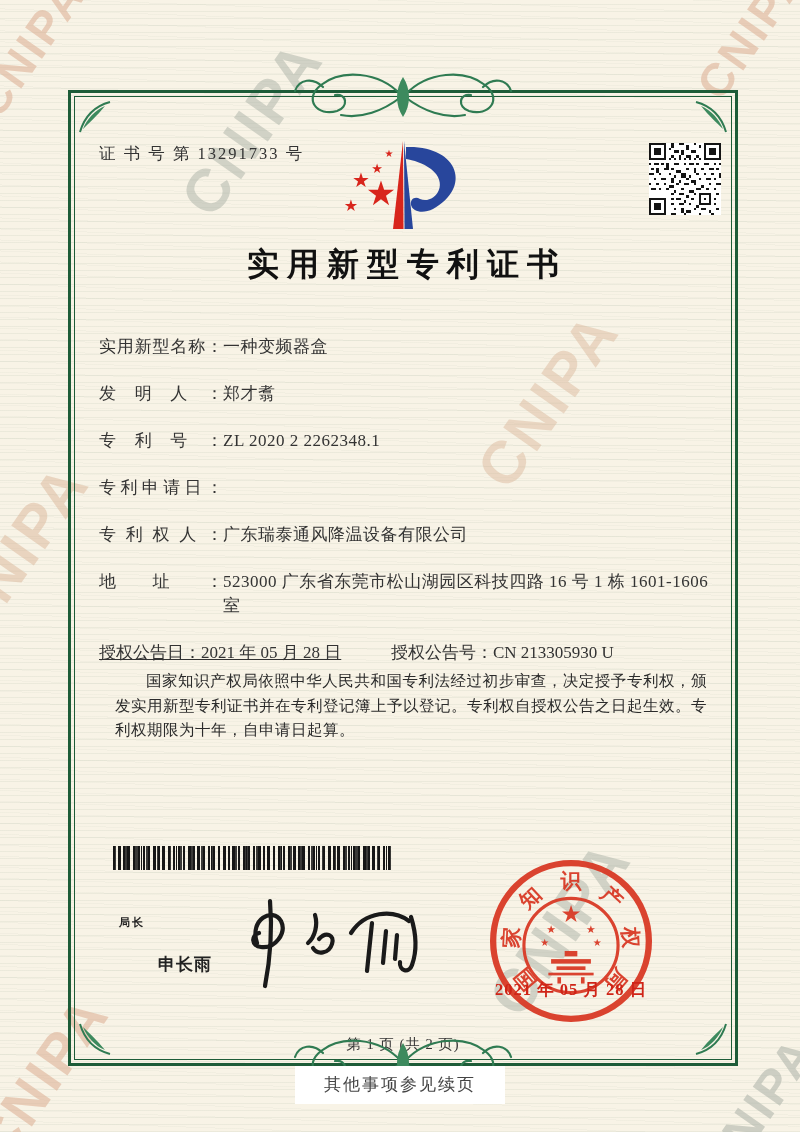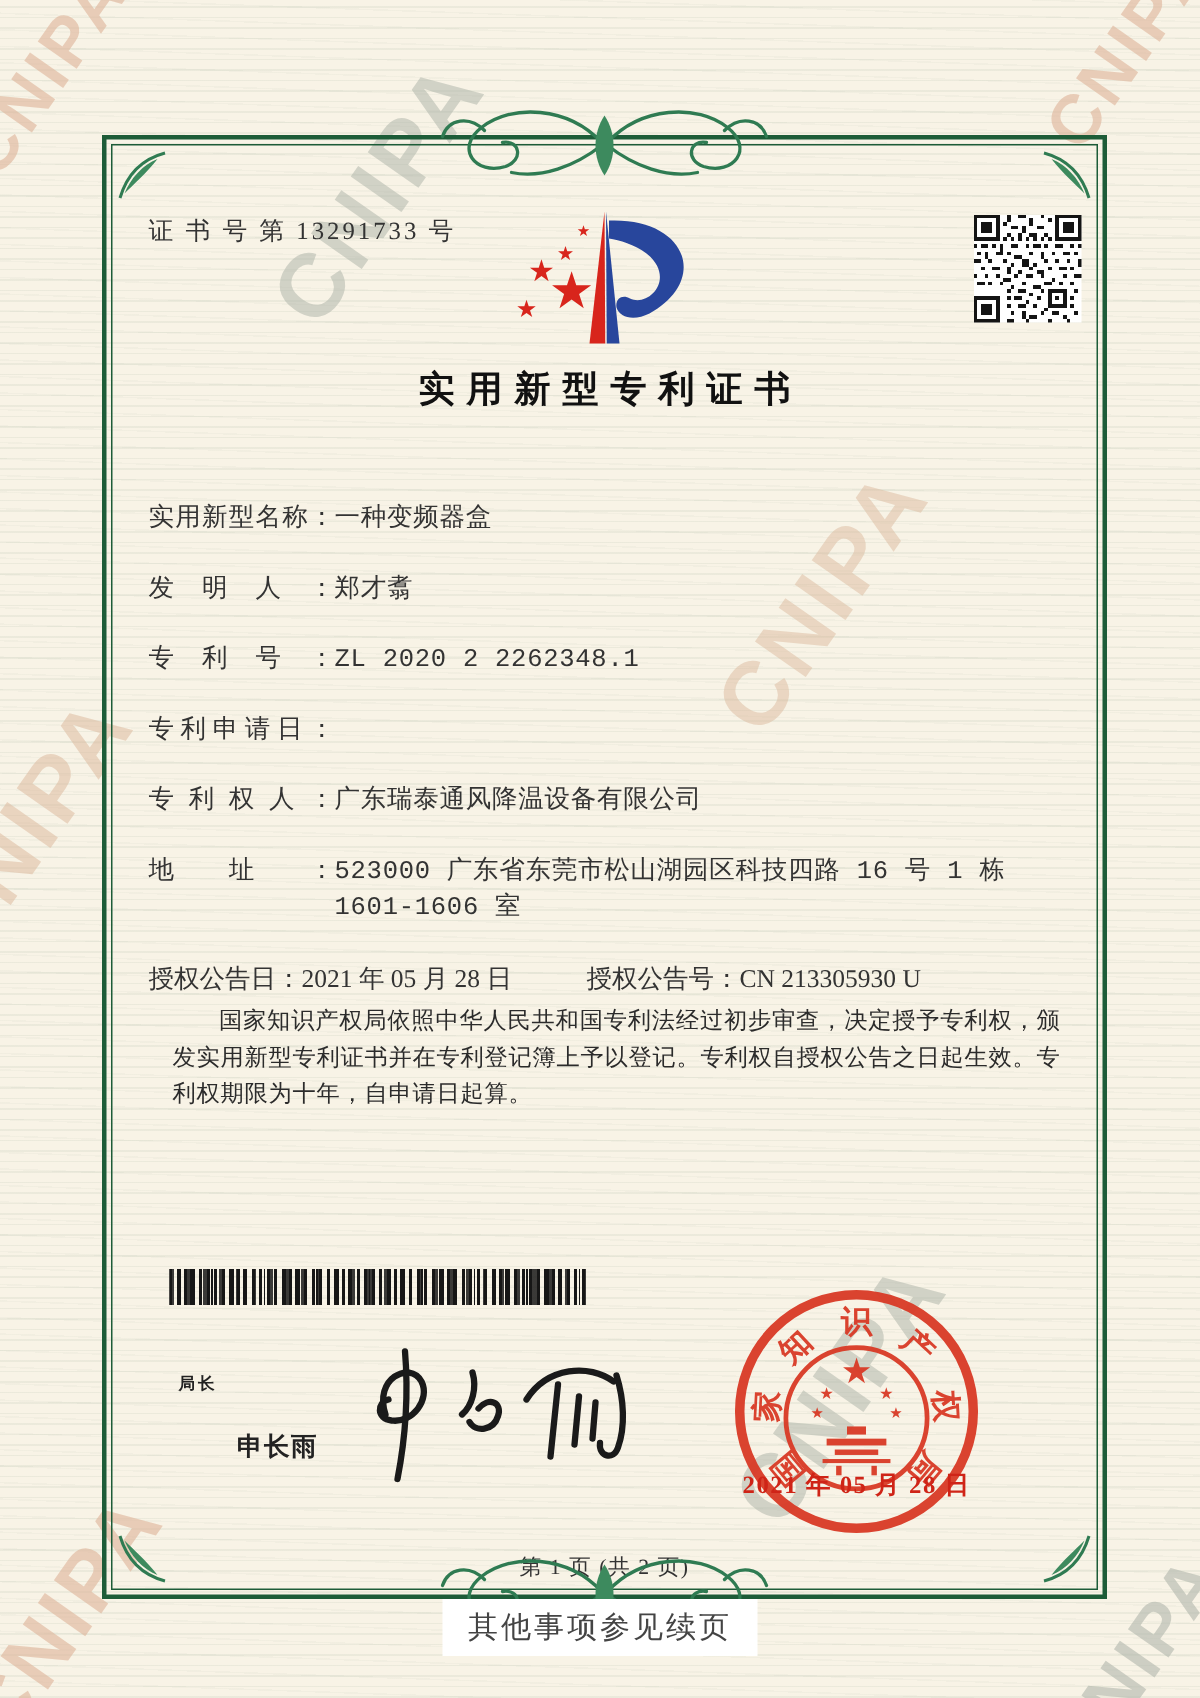--- a/index.html
+++ b/index.html
@@ -32,48 +32,48 @@
   .curl.tl{left:6px;top:6px;}
   .curl.tr{right:6px;top:6px;transform:scaleX(-1);}
   .curl.bl{left:6px;bottom:6px;transform:scaleY(-1);}
   .curl.br{right:6px;bottom:6px;transform:scale(-1,-1);}
   
   .content{position:absolute;inset:0;z-index:2;color:#2e2e2e;padding-left:28px;}
   .cert-no{position:absolute;left:28px;top:50px;font-size:16.5px;letter-spacing:2px;color:#333;}
   .logo{position:absolute;left:262px;top:34px;}
   .qr{position:absolute;left:578px;top:50px;}
   .doc-title{position:absolute;left:0;right:0;top:150px;text-align:center;
-             font-size:24px;font-weight:bold;letter-spacing:8px;text-indent:8px;color:#111;}
+             font-size:32px;font-weight:bold;letter-spacing:8px;text-indent:8px;color:#111;}
   .fields{position:absolute;left:28px;right:26px;top:242px;font-size:17px;color:#333;}
-  .frow{display:flex;align-items:flex-start;margin-bottom:23px;line-height:24px;font-family:Liberation Mono, monospace;}
+  .frow{display:flex;align-items:flex-start;margin-bottom:23px;line-height:24px;}
   .flabel{display:inline-block;width:124px;text-align:justify;text-align-last:justify;
           flex:0 0 124px;}
   .fvalue{flex:1;letter-spacing:0.5px;}
-  .grant-row{display:flex;line-height:24px;}
+  .grant-row{display:flex;line-height:24px;text-decoration:underline;}
   .grant-pair2{position:absolute;left:292px;display:flex;}
   .paras{position:absolute;left:44px;right:28px;top:576px;font-size:15.5px;line-height:24.5px;
          text-align:justify;color:#2b2b2b;letter-spacing:0.5px;font-family:Liberation Serif, serif;}
   .paras p{margin:0;text-indent:2em;}
   .barcode{position:absolute;left:42px;top:753px;width:278px;height:24px;
     background-image:
       repeating-linear-gradient(90deg,#161616 0 2px,transparent 2px 5px),
       repeating-linear-gradient(90deg,#161616 0 1px,transparent 1px 7px),
       repeating-linear-gradient(90deg,rgba(25,25,25,.85) 0 3px,transparent 3px 11px);}
   .signoff-role{position:absolute;left:48px;top:822px;font-size:11px;font-weight:600;
         font-family:"Liberation Sans","DejaVu Sans",sans-serif;color:#222;letter-spacing:2px;}
   .signoff-name{position:absolute;left:46px;top:860px;font-size:17px;font-weight:600;
         font-family:"Liberation Sans","DejaVu Sans",sans-serif;color:#222;letter-spacing:1px;margin-left:41px;}
   .signature{position:absolute;left:152px;top:798px;}
   .seal{position:absolute;left:414px;top:762px;width:172px;height:172px;opacity:.95;}
   .seal-date{position:absolute;left:424px;top:886px;font-size:16.5px;color:#cf2417;
              letter-spacing:1px;font-weight:bold;white-space:nowrap;}
   .page-indicator{position:absolute;left:0;right:0;top:942px;text-align:center;
                   font-size:14.5px;color:#333;letter-spacing:1px;}
   .note-box{position:absolute;left:295px;top:1066px;width:210px;height:38px;line-height:38px;
-            background:#ffffff;text-align:center;font-size:20px;color:#444;
+            background:#ffffff;text-align:center;font-size:17px;color:#444;
             letter-spacing:2px;z-index:2;}
 </style>
 </head>
 <body>
 
 <div class="page">
 
   <span class="wm wm1">CNIPA</span>
   <span class="wm wm2">CNIPA</span>
   <span class="wm wm3">CNIPA</span>

